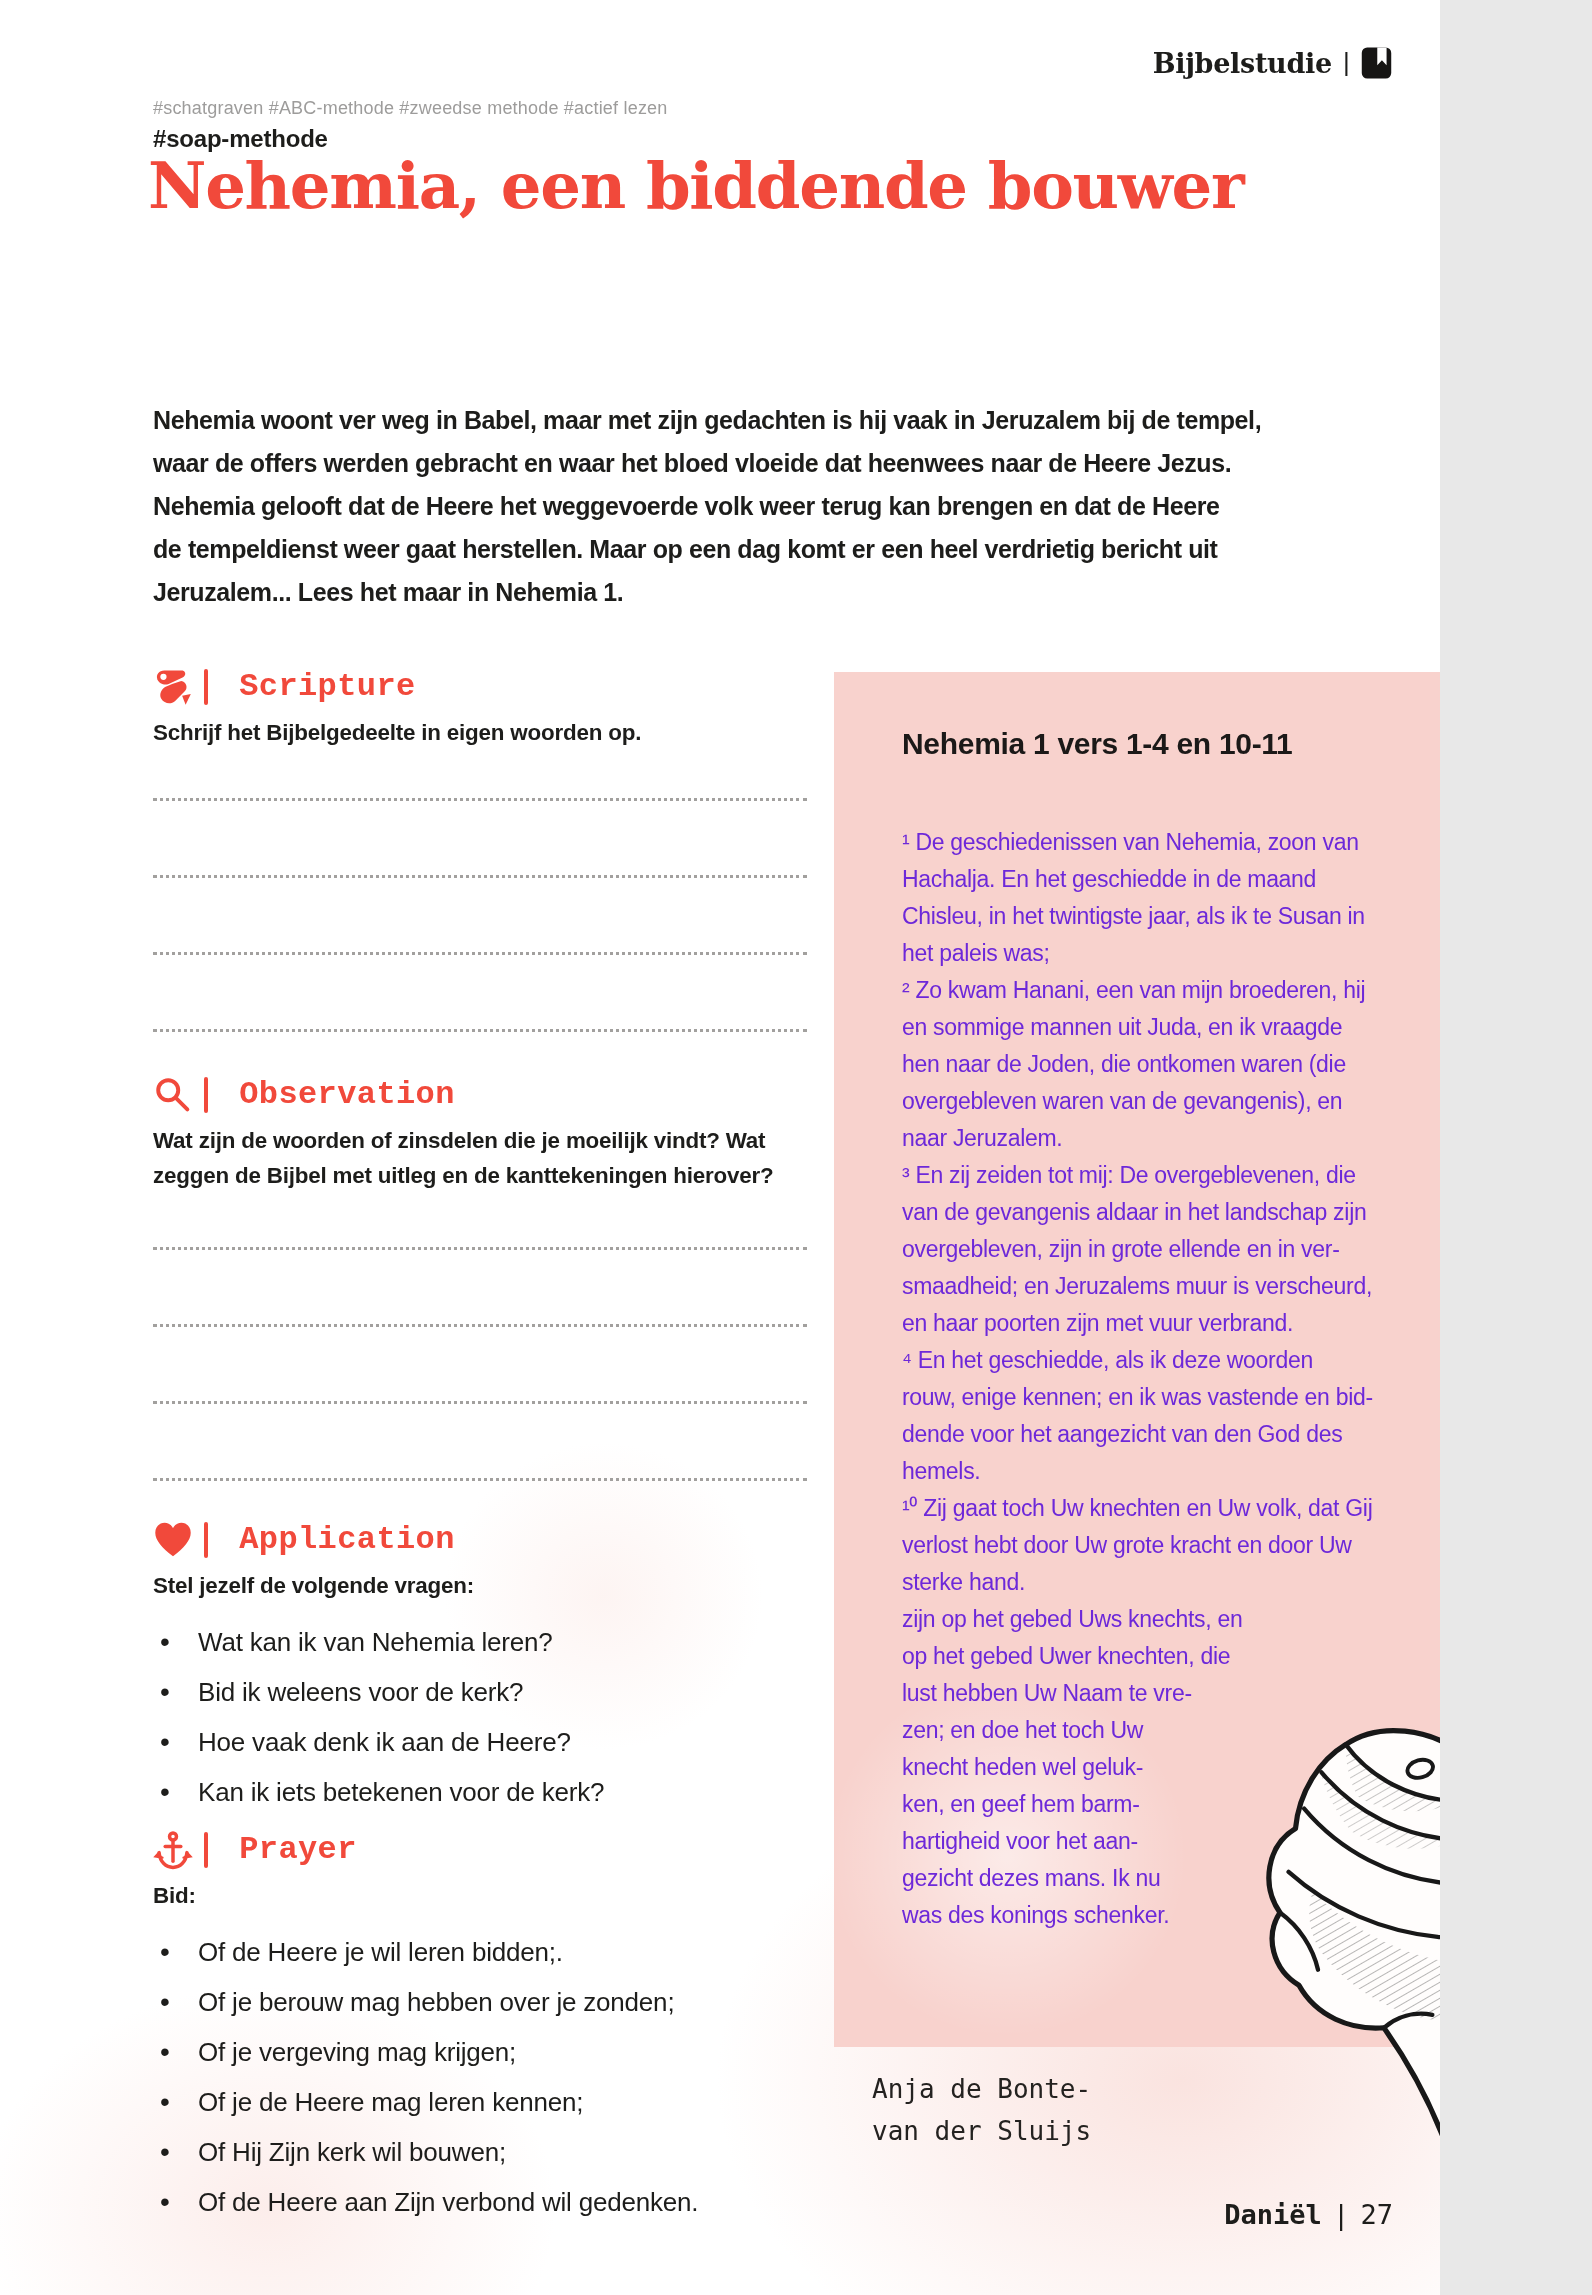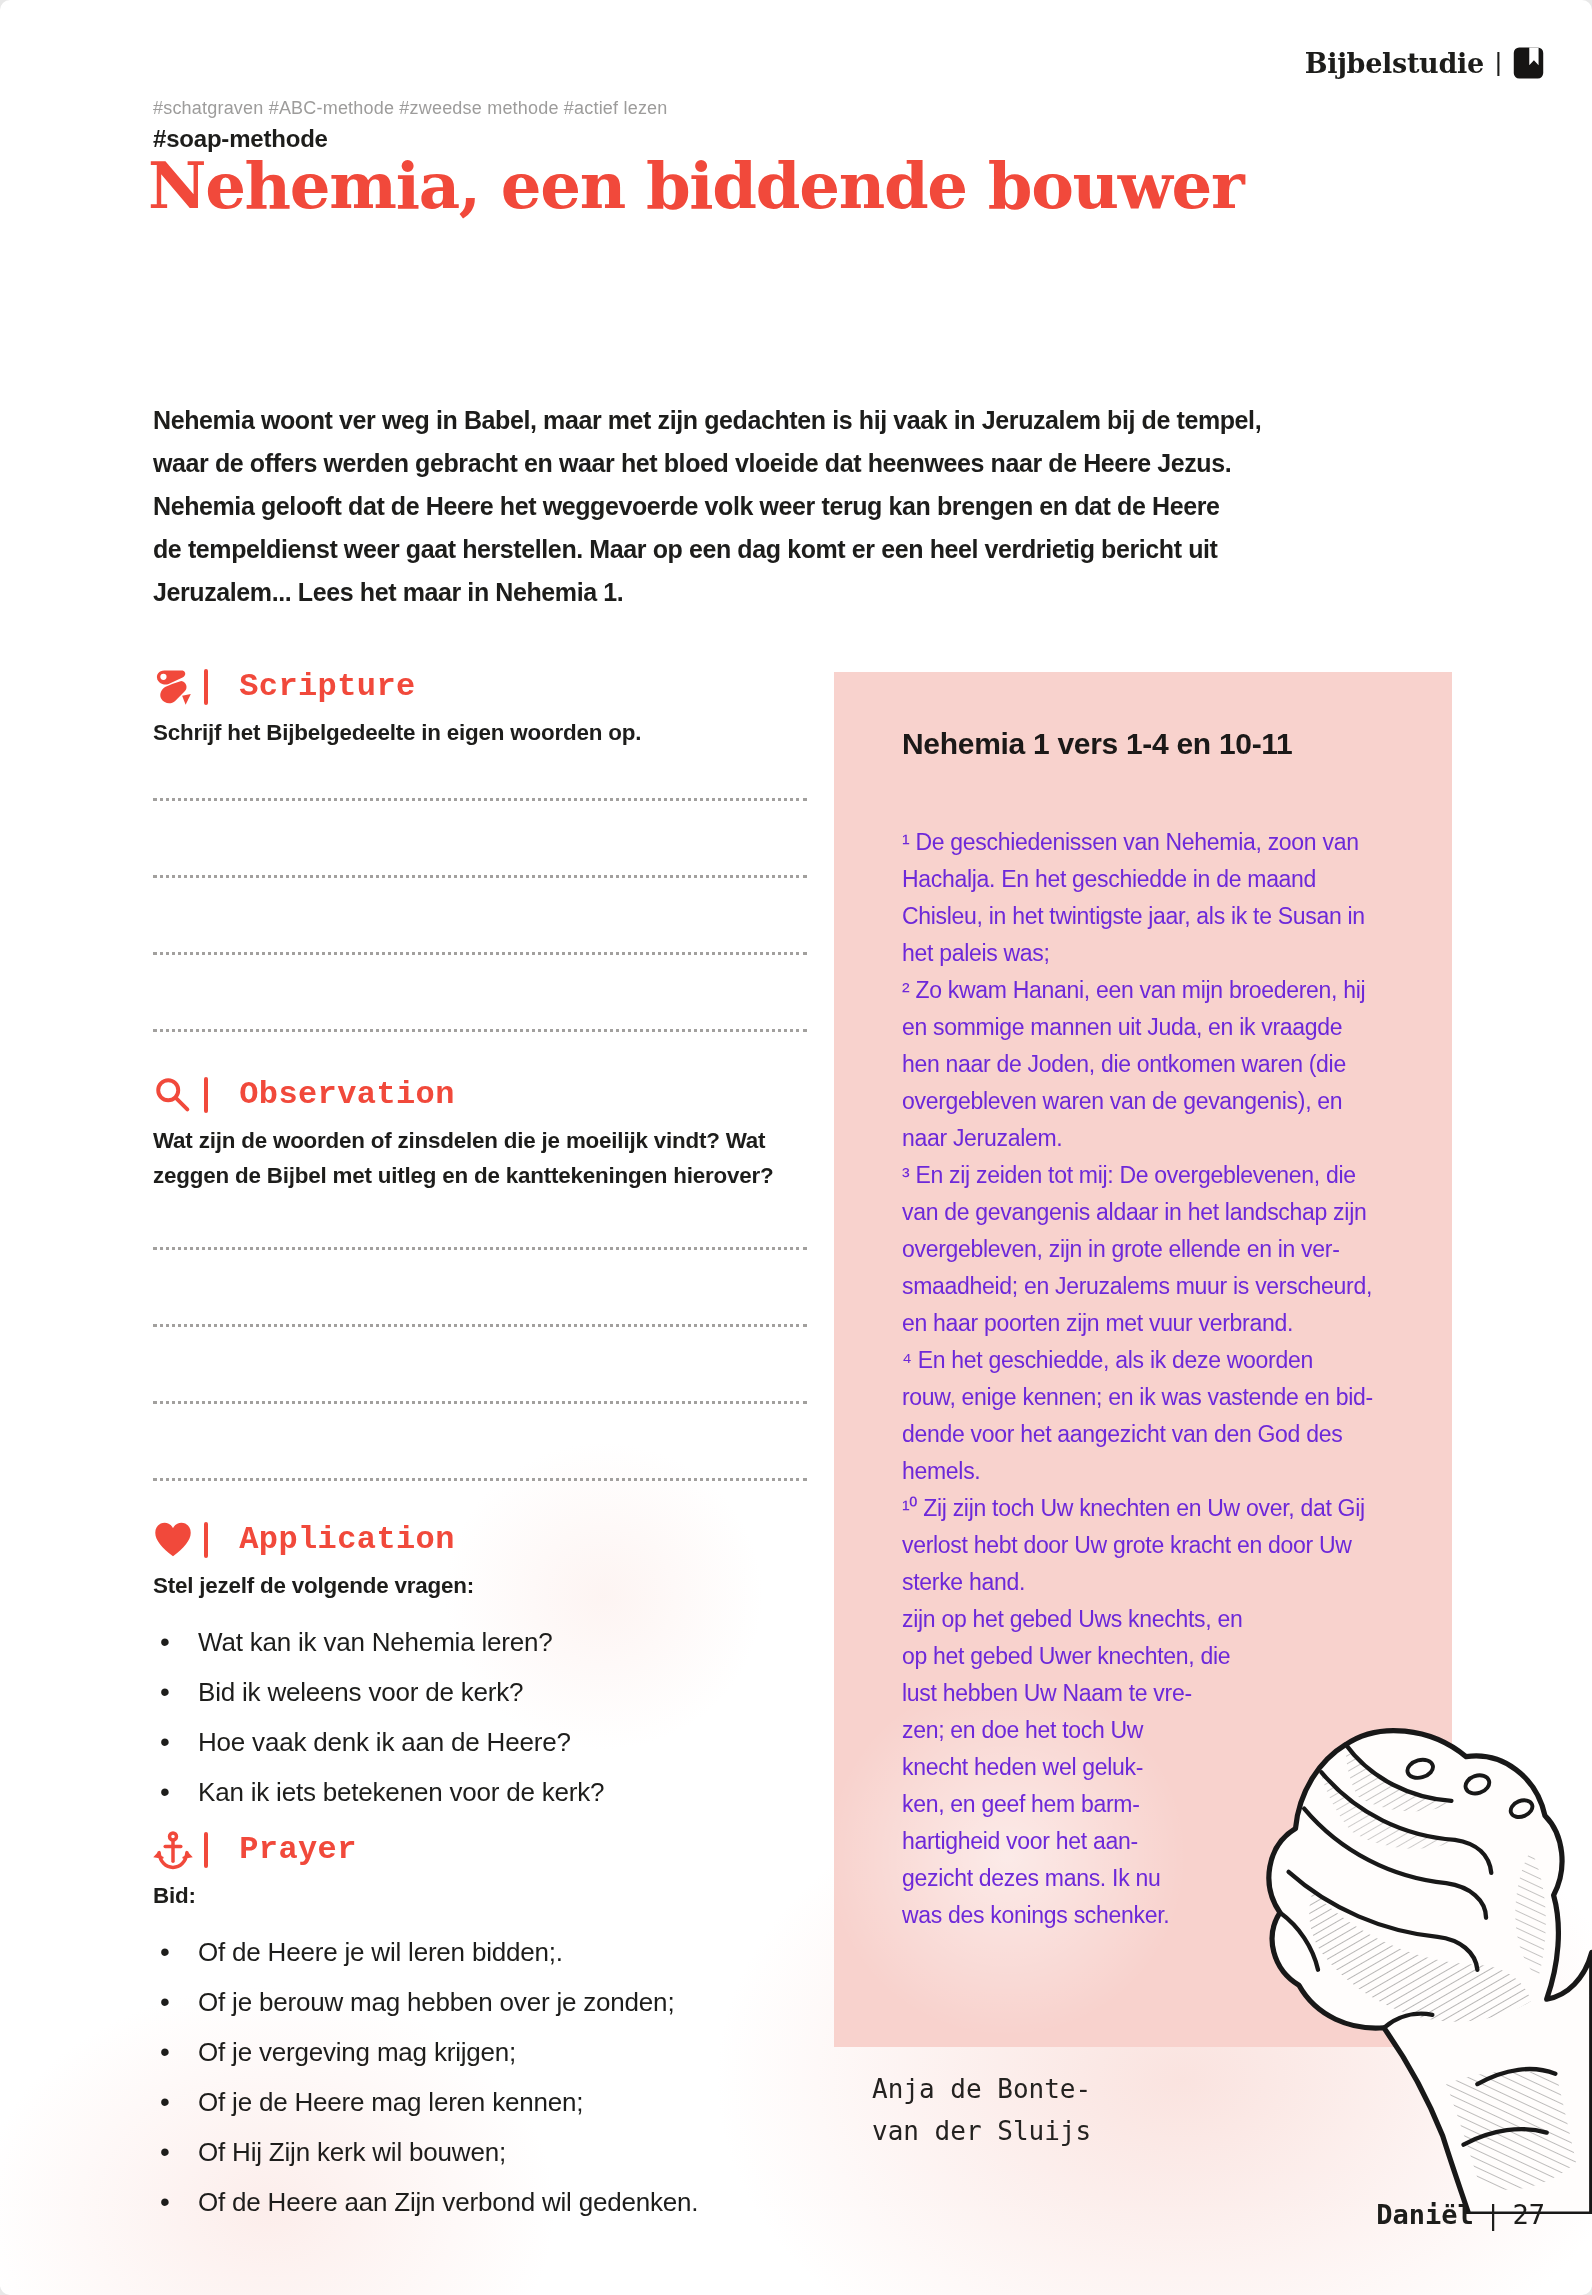--- a/index.html
+++ b/index.html
@@ -1,18 +1,18 @@
 <!DOCTYPE html>
 <html style="font-size:14px"><head>
 <meta charset="utf-8">
 <style>
   html,body { margin:0; padding:0; background:#e8e8e8; }
   .page {
-    position:relative; width:1592px; height:2295px; background:#ffffff;
-    overflow:hidden; font-family:"Liberation Sans", sans-serif; color:#1d1d1b;border-radius:10px;
+    position:relative; width:1440px; height:2295px; background:#ffffff;
+    overflow:hidden; font-family:"Liberation Sans", sans-serif; color:#1d1d1b;
   }
   
   .wash { position:absolute; border-radius:50%; pointer-events:none; z-index:0; }
   .wash-a { left:535px; top:1622px; width:1294px; height:915px;
     background:radial-gradient(ellipse closest-side, rgba(246,204,197,0.55), rgba(246,204,197,0) 72%); }
   .wash-b { left:-155px; top:1881px; width:846px; height:656px;
     background:radial-gradient(ellipse closest-side, rgba(248,213,207,0.42), rgba(248,213,207,0) 68%); }
   .wash-c { left:362px; top:1363px; width:483px; height:466px;
     background:radial-gradient(ellipse closest-side, rgba(249,219,213,0.30), rgba(249,219,213,0) 66%); }
 
@@ -228,21 +228,21 @@
           <div class="verse-line">naar Jeruzalem.</div>
           <div class="verse-line">³ En zij zeiden tot mij: De overgeblevenen, die</div>
           <div class="verse-line">van de gevangenis aldaar in het landschap zijn</div>
           <div class="verse-line">overgebleven, zijn in grote ellende en in ver-</div>
           <div class="verse-line">smaadheid; en Jeruzalems muur is verscheurd,</div>
           <div class="verse-line">en haar poorten zijn met vuur verbrand.</div>
           <div class="verse-line">⁴ En het geschiedde, als ik deze woorden</div>
           <div class="verse-line">rouw, enige kennen; en ik was vastende en bid-</div>
           <div class="verse-line">dende voor het aangezicht van den God des</div>
           <div class="verse-line">hemels.</div>
-          <div class="verse-line">¹⁰ Zij zijn toch Uw knechten en Uw over, dat Gij</div>
+          <div class="verse-line">¹⁰ Zij gaat toch Uw knechten en Uw volk, dat Gij</div>
           <div class="verse-line">verlost hebt door Uw grote kracht en door Uw</div>
           <div class="verse-line">sterke hand.</div>
           <div class="verse-line">zijn op het gebed Uws knechts, en</div>
           <div class="verse-line">op het gebed Uwer knechten, die</div>
           <div class="verse-line">lust hebben Uw Naam te vre-</div>
           <div class="verse-line">zen; en doe het toch Uw</div>
           <div class="verse-line">knecht heden wel geluk-</div>
           <div class="verse-line">ken, en geef hem barm-</div>
           <div class="verse-line">hartigheid voor het aan-</div>
           <div class="verse-line">gezicht dezes mans. Ik nu</div>

